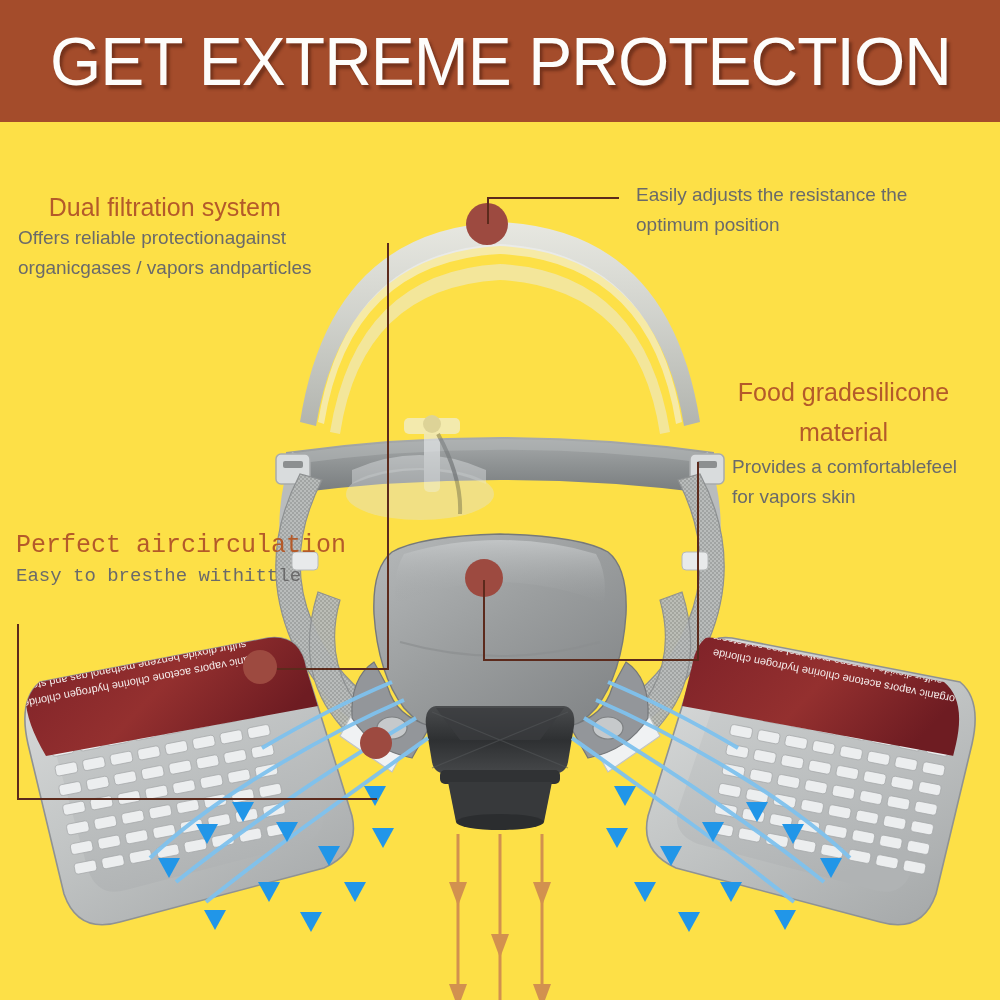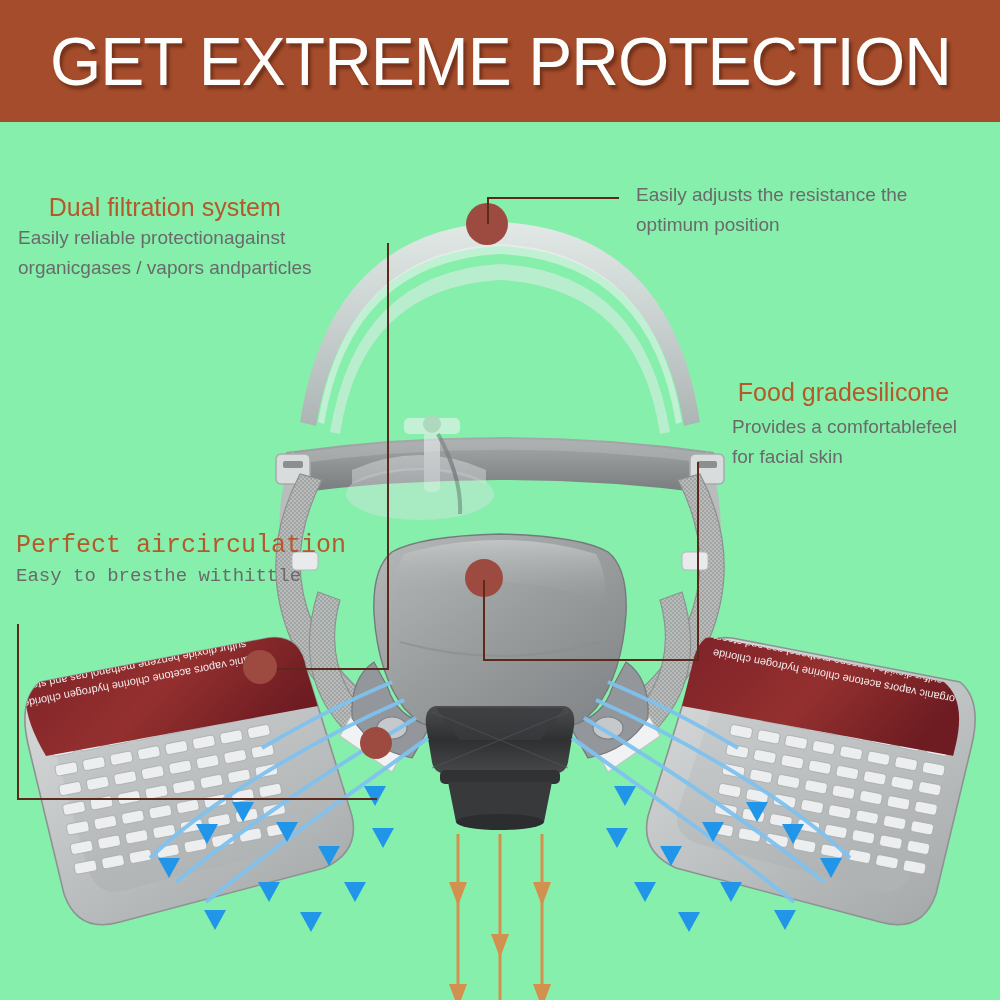--- a/index.html
+++ b/index.html
@@ -4,21 +4,21 @@
 <title>Get Extreme Protection</title>
 <style>
   html,body{margin:0;padding:0;}
   body{
     width:1000px;height:1000px;
     background:#ffffff;
     font-family:"Liberation Sans", sans-serif;
     overflow:hidden;
     position:relative;
   }
-  #page{position:relative;width:1000px;height:1000px;background:#86efac;overflow:hidden;}
+  #page{position:relative;width:1000px;height:1000px;background:#fde047;overflow:hidden;}
 
   
   .banner{
     position:absolute;left:0;top:0;width:1000px;height:122px;
     background:#a44c2b;
     display:flex;align-items:center;justify-content:center;
     overflow:hidden;
   }
   .banner-title{
     color:#fdfdfb;
@@ -420,33 +420,34 @@
   <div class="lead v" style="left:17px;top:624px;height:176px;"></div>
   <div class="lead h" style="left:17px;top:798px;width:360px;"></div>
   <div class="dot" style="left:360px;top:727px;width:32px;height:32px;"></div>
 
   <div class="dot" style="left:465px;top:559px;width:38px;height:38px;"></div>
   <div class="lead v" style="left:483px;top:580px;height:80px;"></div>
   <div class="lead h" style="left:483px;top:659px;width:215px;"></div>
 
   <div class="callout" id="callout-dual-filtration">
     <div class="c-title">Dual filtration system</div>
-    <div class="c-body">Easily reliable protectionagainst</div>
+    <div class="c-body">Offers reliable protectionagainst</div>
     <div class="c-body">organicgases / vapors andparticles</div>
   </div>
 
   <div class="callout" id="callout-dual-elastic">
     <div class="c-body">Easily adjusts the resistance the</div>
     <div class="c-body">optimum position</div>
   </div>
 
   <div class="callout" id="callout-food-grade">
     <div class="c-title">Food gradesilicone</div>
+    <div class="c-title">material</div>
     <div class="c-body">Provides a comfortablefeel</div>
-    <div class="c-body">for facial skin</div>
+    <div class="c-body">for vapors skin</div>
   </div>
 
   <div class="callout" id="callout-perfect-air">
     <div class="c-title">Perfect aircirculation</div>
     <div class="c-body">Easy to bresthe withittle</div>
   </div>
 
 </div>
 
 </body></html>

